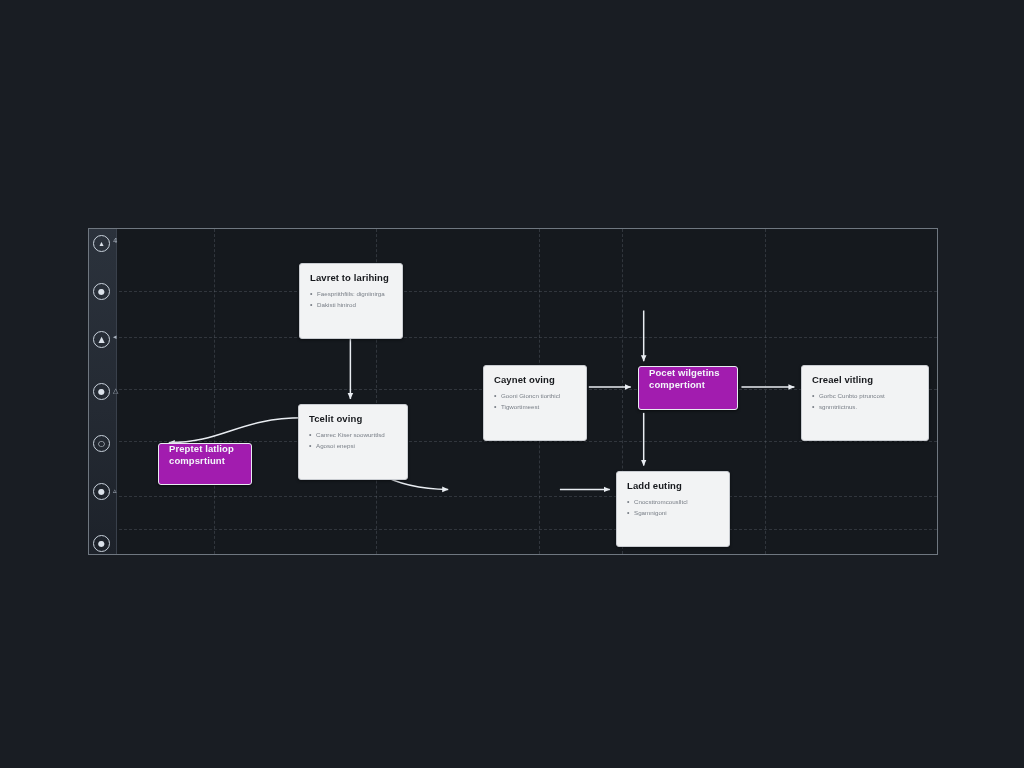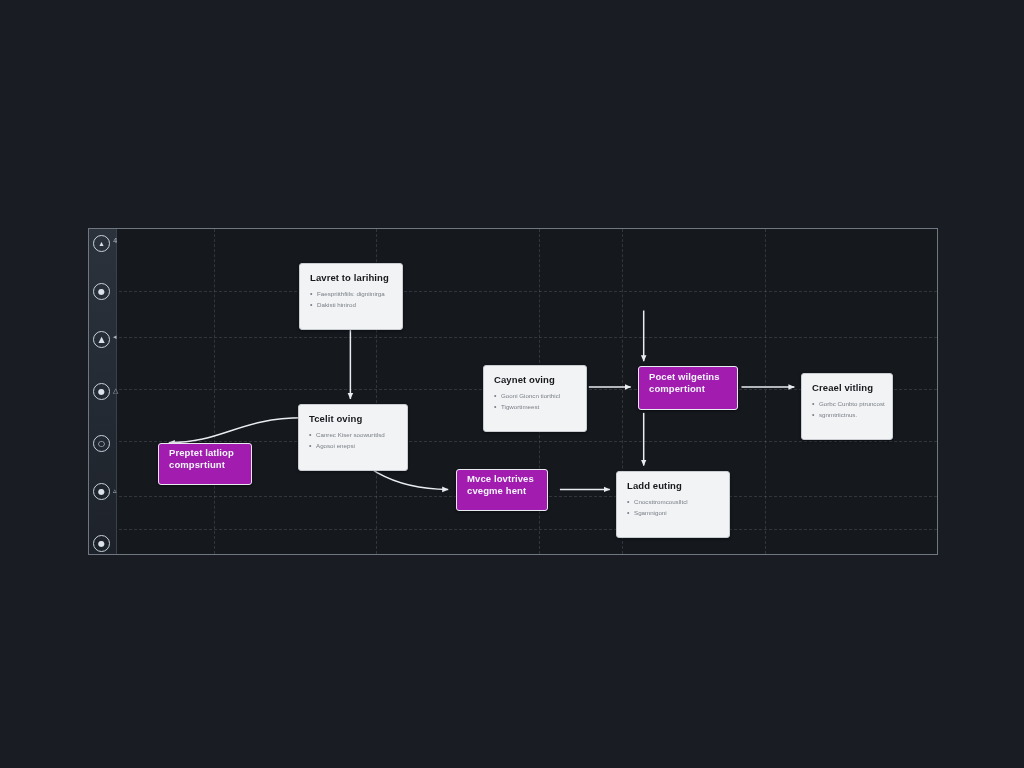--- a/index.html
+++ b/index.html
@@ -58,21 +58,21 @@
     left: 24px;
     color: #aab3bf;
     font-size: 7px;
     font-family: "DejaVu Sans", sans-serif;
   }
 
   
   .node {
     position: absolute;
     border-radius: 3px;
-    padding: 8px 10px 18px 10px;
+    padding: 8px 10px 27px 10px;
     z-index: 5;
   }
   .node.light {
     background: #f2f3f4;
     border: 1px solid #c9ccd1;
     box-shadow: 0 1px 3px rgba(0,0,0,0.45);
   }
   .node.dark {
     background: #a21caf;
     border: 1.5px solid #e8ecf1;
@@ -189,43 +189,40 @@
       <ul class="node-list">
         <li>Gooni Gioncn tiorthicl</li>
         <li>Tigwortimeest</li>
       </ul>
     </div>
 
     <div class="node dark" style="left:549px; top:137px; width:100px; height:44px">
       <div class="node-title">Pocet wilgetins compertiont</div>
     </div>
 
-    <div class="node light" style="left:712px; top:144px; width:92px">
+    <div class="node light" style="left:712px; top:136px; width:128px">
       <div class="node-title">Creael vitling</div>
       <ul class="node-list">
         <li>Gorbc Cunbto ptruncost</li>
         <li>sgnmtriictnus.</li>
       </ul>
     </div>
 
     <div class="node light" style="left:209px; top:175px; width:110px">
       <div class="node-title">Tcelit oving</div>
       <ul class="node-list">
         <li>Canrec Kiser soowurttlsd</li>
         <li>Agosoi enepsi</li>
       </ul>
     </div>
 
     <div class="node dark" style="left:69px; top:214px; width:94px; height:42px">
       <div class="node-title">Preptet latliop compsrtiunt</div>
     </div>
 
-    <div class="node dark" style="left:367px; top:240px; width:92px; height:42px">
-      <div class="node-title">Mvce lovtrives cvegme hent</div>
-    </div>
 
     <div class="node light" style="left:527px; top:242px; width:114px">
       <div class="node-title">Ladd euting</div>
       <ul class="node-list">
         <li>Cnocsttromcouslltcl</li>
         <li>Sgamnigoni</li>
       </ul>
     </div>
 
   </div>

